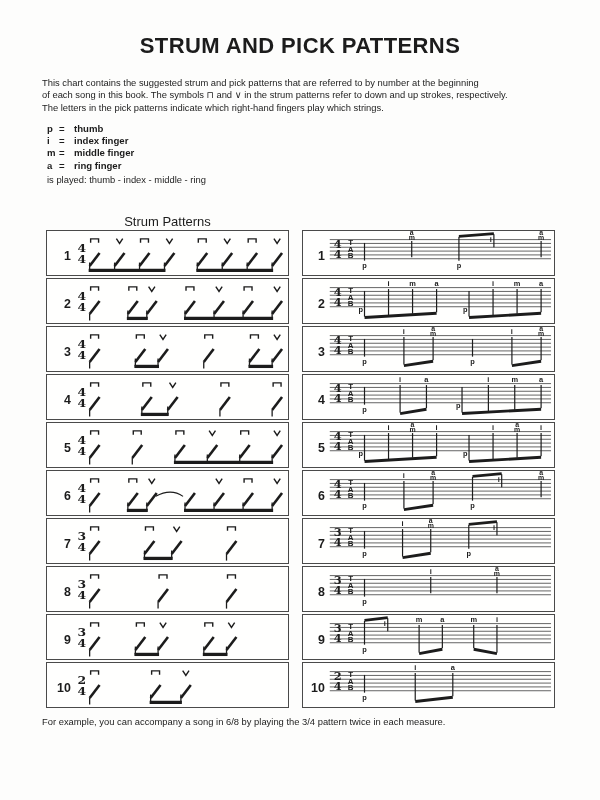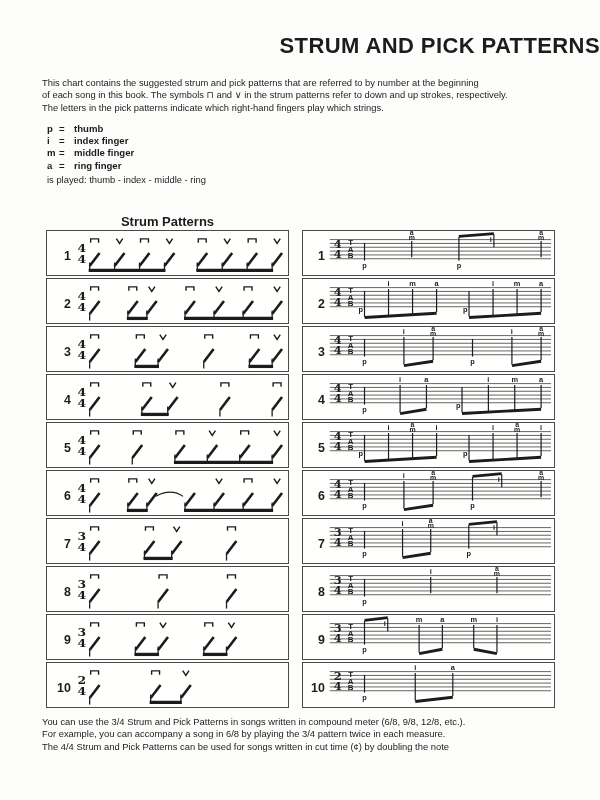--- a/index.html
+++ b/index.html
@@ -1,26 +1,26 @@
 <!DOCTYPE html>
 <html><head>
 <meta charset="utf-8">
 <style>
   html,body{margin:0;padding:0;background:#ffffff;}
   .page{position:relative;width:600px;height:800px;background:#fdfdfc;
         font-family:"Liberation Sans",sans-serif;color:#1c1c1c;overflow:hidden;}
-  .title{position:absolute;top:33px;left:0;width:100%;text-align:right;
+  .title{position:absolute;top:33px;left:0;width:100%;text-align:center;
          font-size:22px;font-weight:bold;letter-spacing:.4px;}
   .intro{position:absolute;left:42px;top:77px;font-size:9.4px;line-height:12.3px;}
   .legend{position:absolute;left:47px;top:123px;font-size:9.6px;line-height:12.2px;font-weight:bold;}
   .legend-row{display:flex;}
   .legend-sym{width:12px;}
   .legend-eq{width:15px;}
   .example{position:absolute;left:47px;top:174px;font-size:9.4px;line-height:12.3px;}
-  .col-head{position:absolute;top:214px;font-size:13px;font-weight:bold;text-align:center;}
+  .col-head{position:absolute;top:214px;font-size:13px;font-weight:normal;text-align:center;}
   .strum-head{left:46px;width:243px;}
   .pick-head{left:302px;width:253px;}
   .ptable{position:absolute;top:230px;display:flex;flex-direction:column;gap:2px;}
   .strum-table{left:46px;width:243px;height:478px;}
   .pick-table{left:302px;width:253px;height:478px;}
   .prow{flex:1;border:1px solid #4a4a4a;position:relative;background:#fffffe;}
   .prow svg{position:absolute;left:0;top:0;width:100%;height:100%;}
   .footer{position:absolute;left:42px;top:716px;font-size:9.4px;line-height:12.3px;}
 </style>
 </head>
@@ -610,17 +610,15 @@
           <line x1="113.12765957446808" y1="10.5" x2="113.12765957446808" y2="39.3" stroke="#1c1c1c" stroke-width="1.2"></line>
           <text x="113.12765957446808" y="7.6" font-size="7.5" fill="#1c1c1c" font-family="&quot;Liberation Sans&quot;,sans-serif" font-weight="bold" text-anchor="middle">i</text>
           <line x1="151" y1="10.5" x2="151" y2="34.8" stroke="#1c1c1c" stroke-width="1.2"></line>
           <text x="151" y="7.6" font-size="7.5" fill="#1c1c1c" font-family="&quot;Liberation Sans&quot;,sans-serif" font-weight="bold" text-anchor="middle">a</text>
           <line x1="113.12765957446808" y1="40.3" x2="151" y2="35.8" stroke="#1c1c1c" stroke-width="3"></line>
         </svg>
       </div>
     </div>
 
   <div class="footer">
-    <div>You can use the 3/4 Strum and Pick Patterns in songs written in compound meter (6/8, 9/8, 12/8, etc.).</div>
     <div>For example, you can accompany a song in 6/8 by playing the 3/4 pattern twice in each measure.</div>
-    <div>The 4/4 Strum and Pick Patterns can be used for songs written in cut time (¢) by doubling the note</div>
   </div>
 </div>
 
 </body></html>

